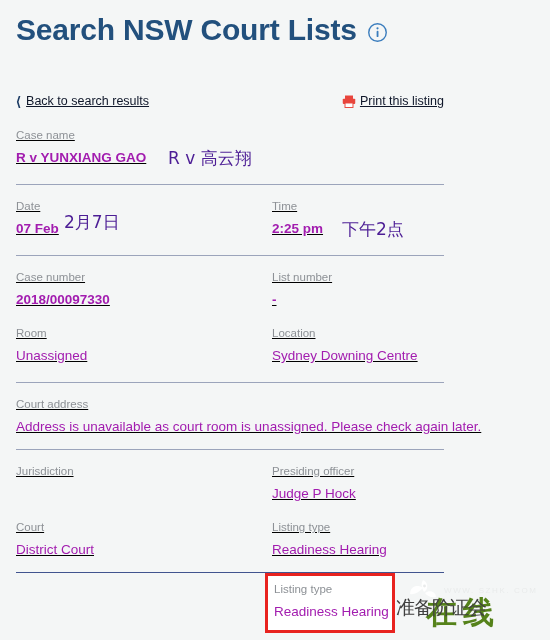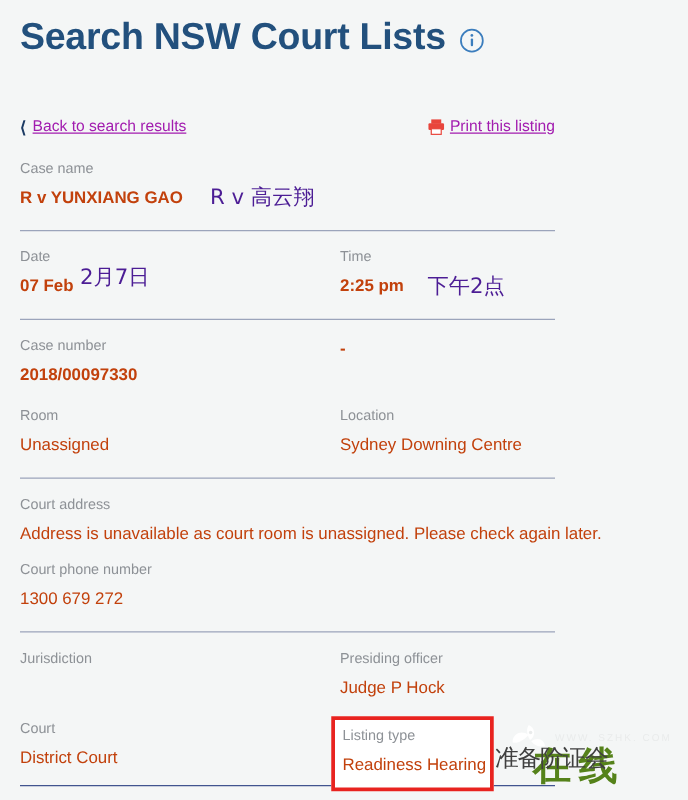--- a/index.html
+++ b/index.html
@@ -55,21 +55,21 @@
   .link {
     display: flex;
     align-items: center;
     gap: 4px;
     font-size: 12.5px;
     color: #3b4fd4;
     white-space: nowrap;
   }
   .link .link-text {
     text-decoration: underline;
-    color: #a21caf;
+    color: #0f172a;
   }
   .chev {
     font-size: 13px;
     color: #1b3a63;
     font-weight: bold;
     line-height: 1;
     margin-right: 1px;
   }
   .printer-icon {
     width: 14px;
@@ -83,33 +83,34 @@
     margin-top: 18px;
   }
   .row {
     display: flex;
     position: relative;
   }
   .cell {
     width: 256px;
     flex: none;
     position: relative;
+    text-decoration: underline;
   }
   .cell.wide { width: 100%; }
 
   .fld-label {
     font-size: 11.5px;
     color: #8d9196;
     line-height: 14px;
     margin-bottom: 7px;
     white-space: nowrap;
   }
   .fld-value {
     font-size: 13.5px;
-    color: #c2410c;
+    color: #a21caf;
     font-weight: bold;
     line-height: 17px;
     white-space: nowrap;
   }
   .fld-value.plain {
     font-weight: normal;
   }
 
   .blk { margin-bottom: 18px; }
   .blk-tight { margin-bottom: 14px; }
@@ -239,20 +240,21 @@
     </div>
 
     <div class="divider"></div>
 
     <div class="row blk">
       <div class="cell">
         <div class="fld-label">Case number</div>
         <div class="fld-value">2018/00097330</div>
       </div>
       <div class="cell">
+        <div class="fld-label">List number</div>
         <div class="fld-value">-</div>
       </div>
     </div>
 
     <div class="row blk">
       <div class="cell">
         <div class="fld-label">Room</div>
         <div class="fld-value plain">Unassigned</div>
       </div>
       <div class="cell">
@@ -263,26 +265,20 @@
 
     <div class="divider"></div>
 
     <div class="row blk-tight">
       <div class="cell wide">
         <div class="fld-label">Court address</div>
         <div class="fld-value plain">Address is unavailable as court room is unassigned. Please check again later.</div>
       </div>
     </div>
 
-    <div class="row blk">
-      <div class="cell wide">
-        <div class="fld-label">Court phone number</div>
-        <div class="fld-value plain">1300 679 272</div>
-      </div>
-    </div>
 
     <div class="divider"></div>
 
     <div class="row blk">
       <div class="cell">
         <div class="fld-label">Jurisdiction</div>
       </div>
       <div class="cell">
         <div class="fld-label">Presiding officer</div>
         <div class="fld-value plain">Judge P Hock</div>

